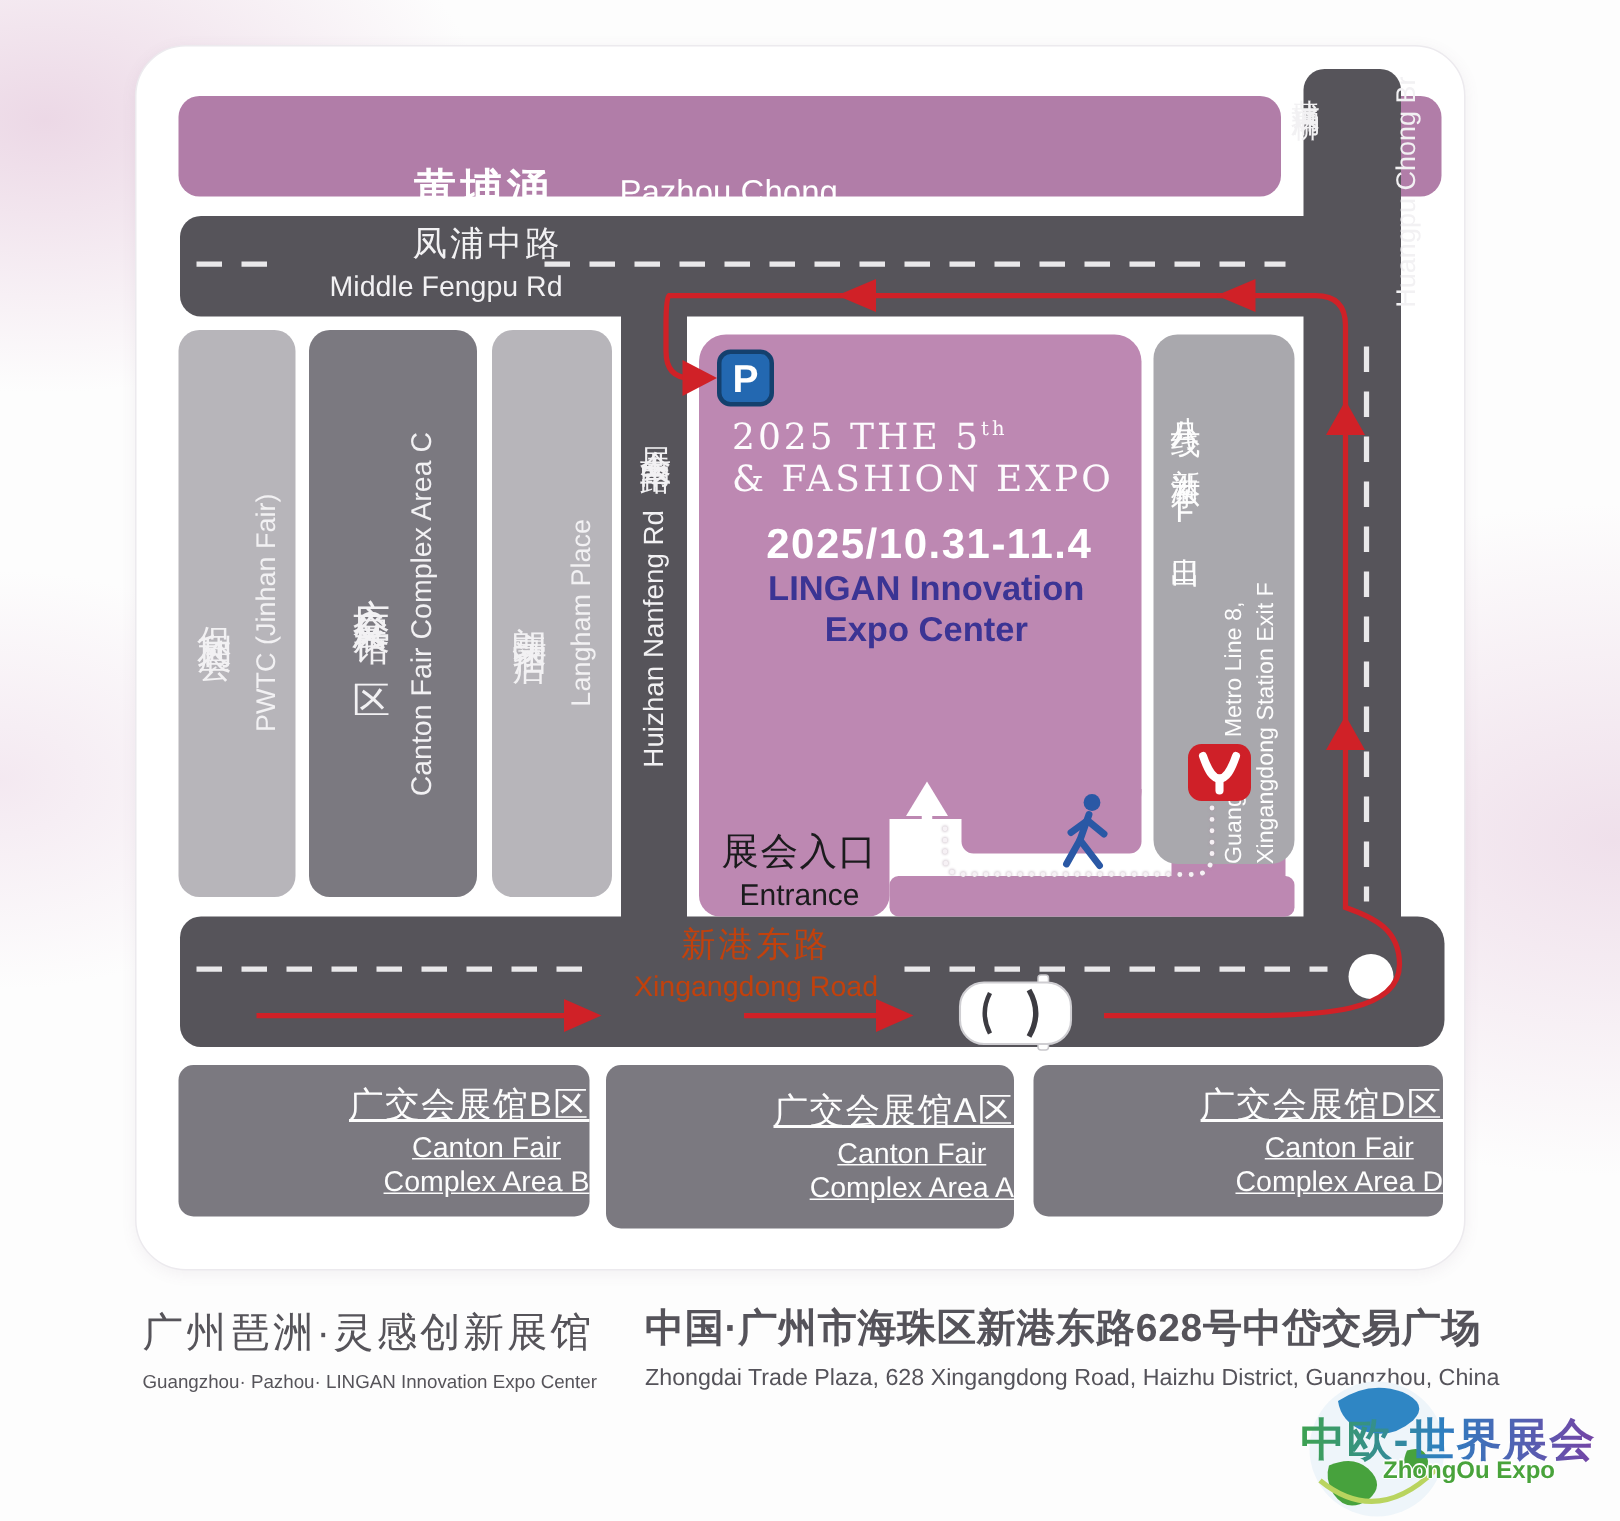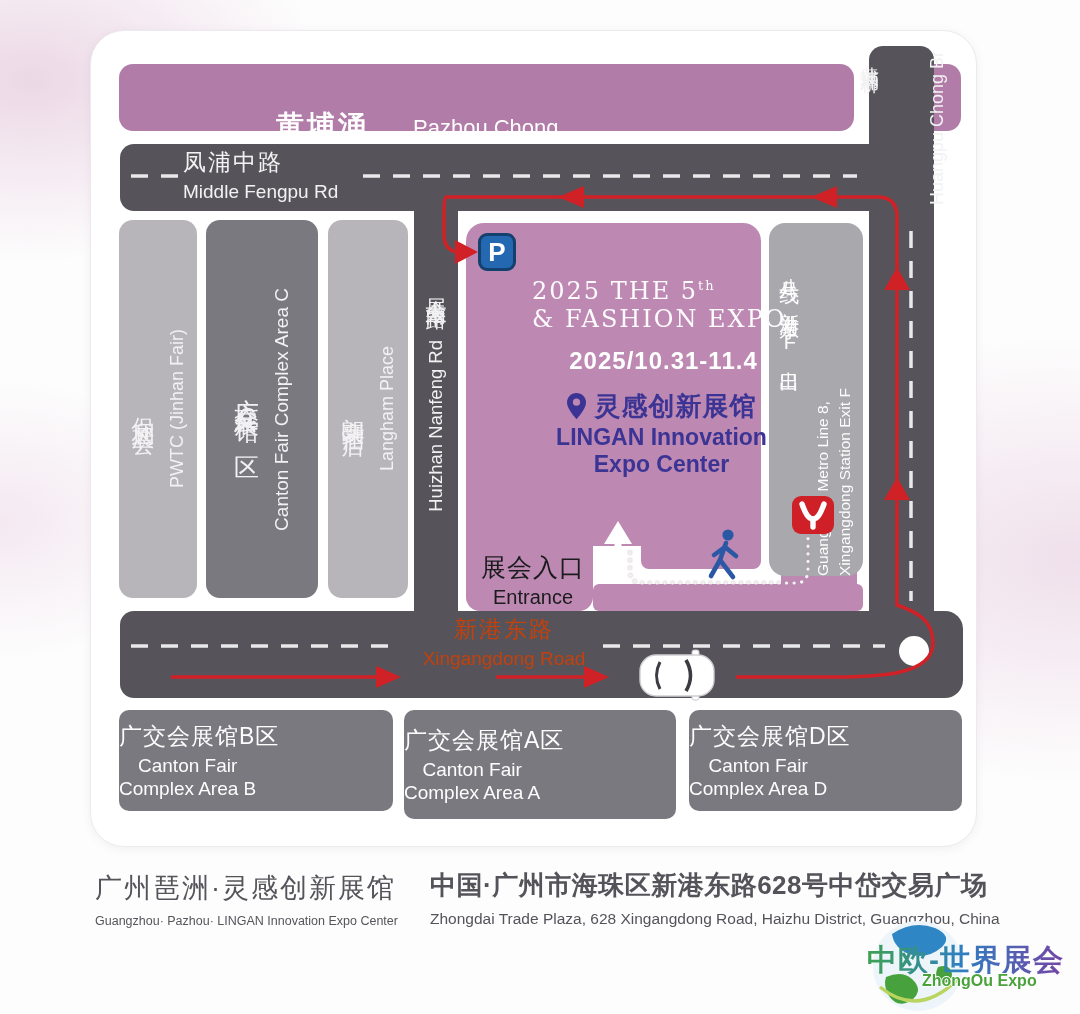--- a/index.html
+++ b/index.html
@@ -17,34 +17,34 @@
 
   
   .river{background:#b17da8;border-radius:14px;}
   .road{background:#56545a;}
   .bldg-light{background:#b7b5ba;border-radius:14px;}
   .bldg-dark{background:#7b7980;border-radius:14px;}
   .purple{background:#bd88b2;}
   .metrogray{background:#a9a8ad;border-radius:16px;}
 
   .wlabel{color:#f2f1f3;}
-  .center-txt{display:flex;flex-direction:column;align-items:flex-start;justify-content:center;text-align:center;}
+  .center-txt{display:flex;flex-direction:column;align-items:flex-end;justify-content:center;text-align:center;text-decoration:underline;}
 
   .v-zh{writing-mode:vertical-rl;text-orientation:upright;letter-spacing:5px;}
   .v-en{writing-mode:vertical-rl;transform:rotate(180deg);}
 
   .pairRow{display:flex;flex-direction:row;align-items:center;justify-content:center;gap:7px;width:100%;height:100%;}
 
   
   .riverLabel{left:185px;top:76px;display:flex;align-items:baseline;gap:16px;color:#fff;}
   .riverLabel .zh{font-size:28px;font-weight:bold;letter-spacing:3px;}
   .riverLabel .en{font-size:22px;}
 
   
-  .fengpuLabel{left:92px;top:116px;width:180px;text-align:left;color:#f2f1f3;}
+  .fengpuLabel{left:104px;top:116px;width:180px;text-align:right;color:#f2f1f3;}
   .fengpuLabel .zh{font-size:23px;letter-spacing:2px;}
   .fengpuLabel .en{font-size:19px;margin-top:3px;}
   .xingangLabel{left:318px;top:583px;width:190px;text-align:center;color:#c2410c;}
   .xingangLabel .zh{font-size:23px;letter-spacing:2px;}
   .xingangLabel .en{font-size:19px;margin-top:3px;}
 
   .bridgeLabel{left:778px;top:20px;width:66px;display:flex;justify-content:center;gap:4px;color:#f2f1f3;}
   .bridgeLabel .v-zh{font-size:19px;letter-spacing:3px;}
   .bridgeLabel .v-en{font-size:18px;}
 
@@ -55,27 +55,27 @@
   .pwtc .v-zh,.langham .v-zh{font-size:23px;}
   .pwtc .v-en,.langham .v-en{font-size:18px;}
   .areac .v-zh{font-size:25px;}
   .areac .v-en{font-size:19px;}
 
   .metroBlk{display:flex;justify-content:center;gap:8px;padding-top:40px;box-sizing:border-box;color:#fdfdfd;}
   .metroBlk .v-zh{font-size:20px;letter-spacing:3px;}
   .metroBlk .enwrap{font-size:15.5px;line-height:1.4;}
 
   
-  .expo{color:#fff;margin-left:44px;}
+  .expo{color:#fff;}
   .expoInner{padding:54px 0 0 22px;}
   .serifT{font-family:"DejaVu Serif",serif;font-size:24px;letter-spacing:2px;line-height:1.18;color:#fdfbfd;}
   .serifT .sup{font-size:13px;vertical-align:super;}
   .fancyF{font-style:italic;font-size:33px;line-height:0;}
   .expoSub{font-size:21px;font-weight:500;margin-top:9px;letter-spacing:1px;color:#fff;}
-  .expoDate{font-size:24px;font-weight:bold;letter-spacing:1px;text-align:center;margin:13px 0 0 -10px;color:#fff;}
+  .expoDate{font-size:28px;font-weight:bold;letter-spacing:1px;text-align:center;margin:13px 0 0 -10px;color:#fff;}
   .venueRow{display:flex;align-items:center;justify-content:center;gap:9px;margin:14px 0 0 -14px;color:#3b3494;}
   .venueRow .zh{font-size:26px;font-weight:600;letter-spacing:1px;}
   .venueEn{color:#3b3494;font-size:23px;font-weight:600;line-height:1.18;text-align:center;margin-left:-14px;}
 
   .entranceTxt{left:377px;top:520px;width:130px;text-align:center;color:#1b1b1d;z-index:6;}
   .entranceTxt .zh{font-size:25px;letter-spacing:1px;}
   .entranceTxt .en{font-size:20px;margin-top:2px;}
 
   .abcTxt{color:#fdfdfd;}
   .abcTxt .zh{font-size:23px;letter-spacing:1px;}
@@ -239,27 +239,20 @@
       <span class="v-en">Huizhan Nanfeng Rd</span>
     </div>
 
     <div class="abs expo txtLayer" style="left:375px;top:192px;width:295px;">
       <div class="expoInner">
         <div class="serifT">
           <span>2025 THE 5</span><span class="sup">th</span>
         </div>
         <div class="serifT">&amp; FASHION  EXPO</div>
         <div class="expoDate">2025/10.31-11.4</div>
-        <div class="venueRow">
-          <svg width="19" height="26" viewBox="0 0 19 26">
-            <path d="M9.5 0 C4.2 0 0 4.2 0 9.4 C0 16.2 9.5 26 9.5 26 C9.5 26 19 16.2 19 9.4 C19 4.2 14.8 0 9.5 0 Z" fill="#3b3494"></path>
-            <circle cx="9.5" cy="9.2" r="3.6" fill="#bd88b2"></circle>
-          </svg>
-          <span class="zh">灵感创新展馆</span>
-        </div>
         <div class="venueEn">
           <span>LINGAN Innovation</span><br>
           <span>Expo Center</span>
         </div>
       </div>
     </div>
 
     <div class="abs entranceTxt">
       <div class="zh">展会入口</div>
       <div class="en">Entrance</div>

